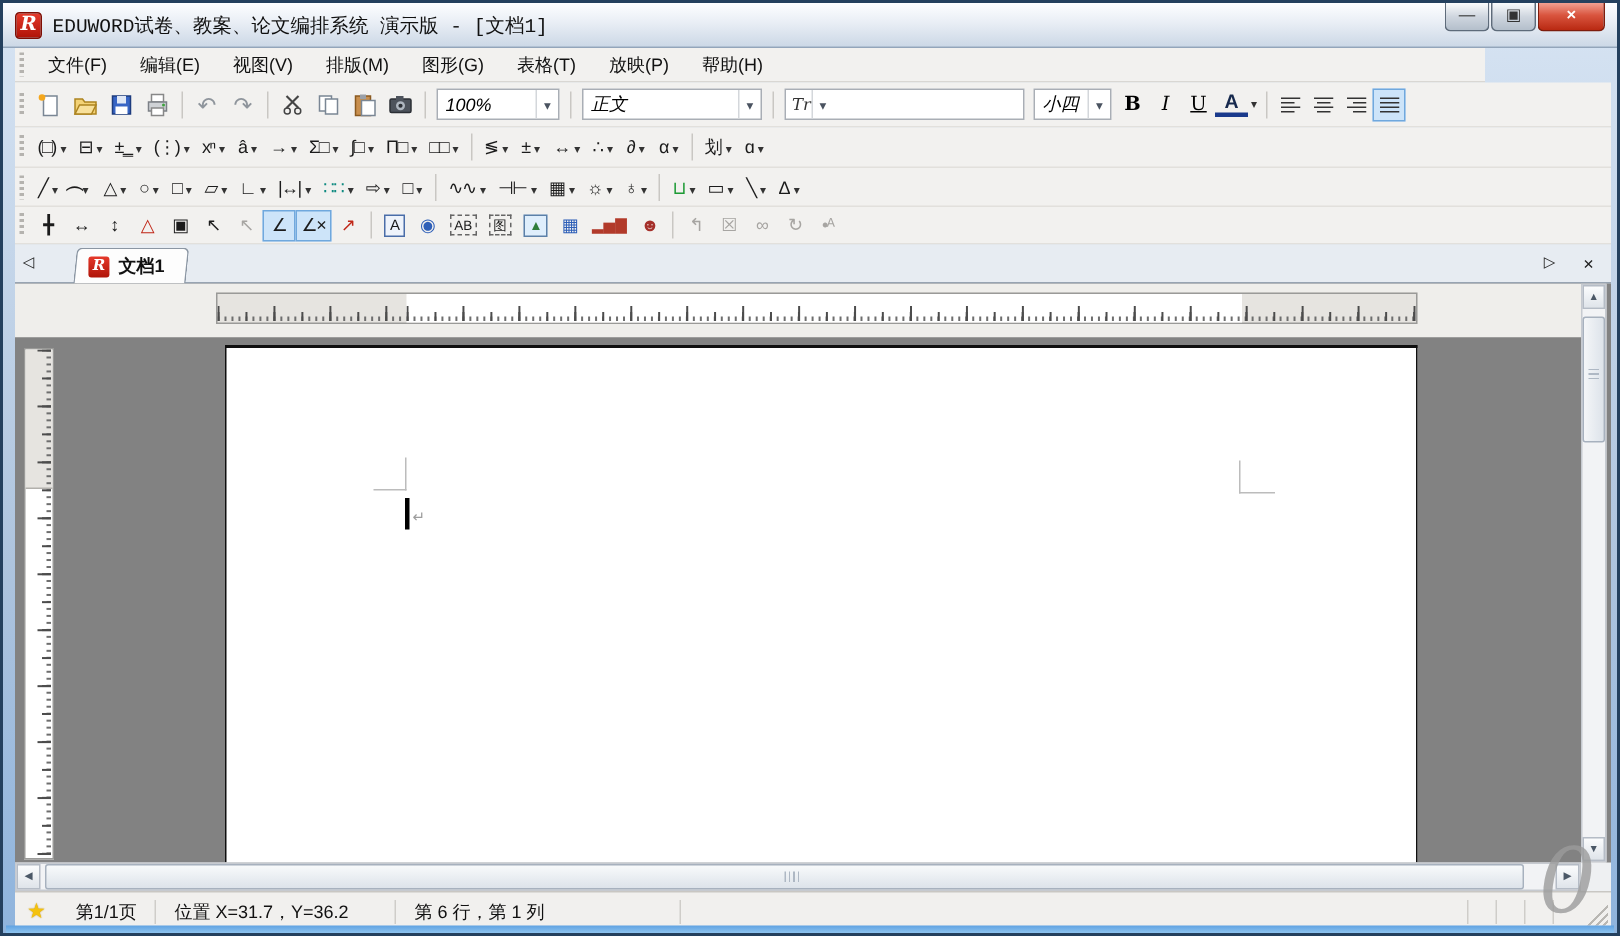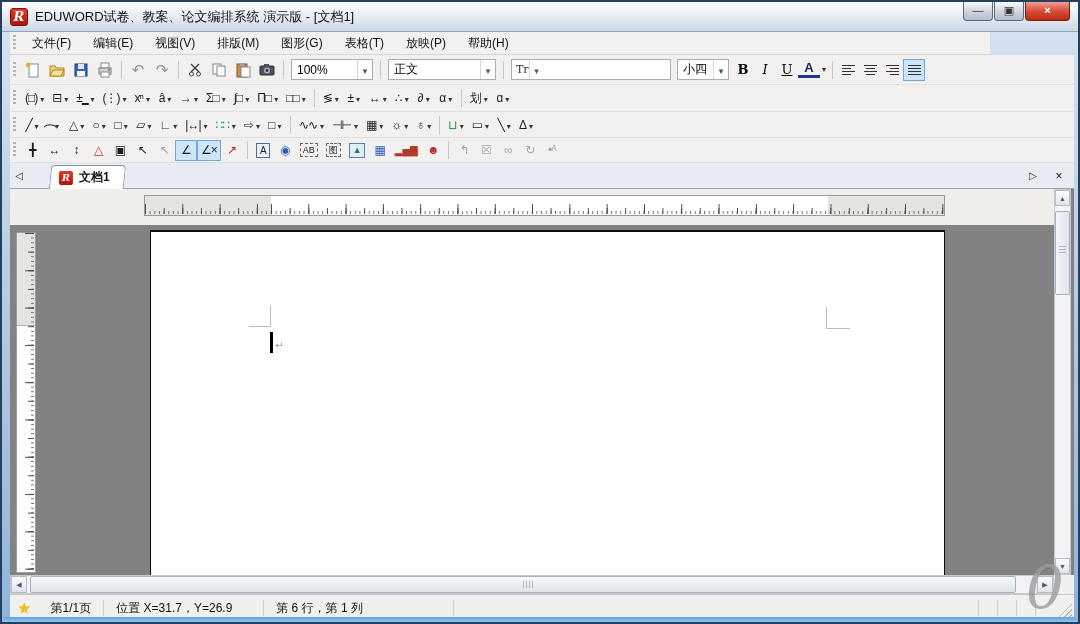--- a/index.html
+++ b/index.html
@@ -6,41 +6,41 @@
   html,body { width:1080px; height:624px; font-family:"Liberation Sans","DejaVu Sans",sans-serif; }
   .window { position:relative; width:1080px; height:624px; overflow:hidden;
     background:linear-gradient(#d7e4f3,#aec4de 60%,#8fb4dd);
     border:2px solid #24405e; }
   
   .titlebar { position:absolute; left:0; top:0; width:100%; height:30px;
     background:linear-gradient(#fdfeff,#e9eef5 45%,#ccd8e6); border-bottom:1px solid #93a5ba;
     display:flex; align-items:center; padding-left:8px; }
   .applogo { width:18px; height:18px; background:linear-gradient(#e5392b,#b01408); border:1px solid #7d0e05;
     border-radius:3px; color:#fff; font:italic bold 13px/16px "DejaVu Serif",serif; text-align:center; margin-right:7px; }
-  .title-text { font-size:13px; color:#111; }
+  .title-text { font-size:13px; color:#111;font-family:Liberation Mono, monospace; }
   .winbtns { position:absolute; right:8px; top:0; display:flex; }
   .wbtn { width:30px; height:19px; border:1px solid #5e6b7a; border-top:none; background:linear-gradient(#fafbfc,#cfd6df 50%,#b4bfcb);
     color:#333; font-size:11px; line-height:17px; text-align:center; border-radius:0 0 4px 4px; margin-left:1px; }
   .wbtn.close { width:45px; background:linear-gradient(#f0a092,#d9553f 45%,#b92912); color:#fff; border-color:#7e1d0d; font-weight:bold; }
   
   .menubar { position:absolute; left:8px; top:30px; width:980px; height:23px; background:#f2f1ef;
     border-bottom:1px solid #d9d7d3; display:flex; align-items:center; }
   .menu-item { font-size:12px; color:#111; padding:3px 11px; }
   .grip { width:3px; height:16px; margin:0 5px 0 3px;
     background:repeating-linear-gradient(to bottom,#b5b3af 0 2px,transparent 2px 4px); }
   
   .toolbar { position:absolute; left:8px; width:1064px; background:#f2f1ef; display:flex; align-items:center; border-bottom:1px solid #e2e0dc; }
   #tb1 { top:53px; height:30px; }
   #tb2 { top:83px; height:27px; }
   #tb3 { top:110px; height:26px; }
   #tb4 { top:136px; height:25px; }
   .tsep { width:1px; height:18px; background:#c9c7c3; margin:0 4px; flex:none; }
   .ibtn { width:24px; height:24px; display:flex; align-items:center; justify-content:center; flex:none; }
   .glyph-btn { color:#8f959c; font-size:15px; }
-  .combo { height:21px; background:#fff; border:1px solid #a9aeb5; display:flex; align-items:center; margin:0 3px; flex:none; }
+  .combo { height:21px; background:#fff; border:1px solid #a9aeb5; display:flex; align-items:center; margin:0 3px; flex:none;font-style:italic; }
   .combo-val { font-size:12px; padding:0 5px; flex:1; white-space:nowrap; overflow:hidden; }
   .combo-arrow { width:15px; height:100%; border-left:1px solid #d4d7db; text-align:center; }
   .combo-arrow::after { content:"▾"; font-size:9px; color:#4a5360; line-height:19px; }
   .tt-prefix { font-size:11px; color:#333; padding-left:4px; font-family:"DejaVu Serif",serif; }
   .fmt-btn { width:22px; height:22px; display:flex; align-items:center; justify-content:center; font-size:13px; flex:none; }
   .fmt-b { font-weight:bold; font-family:"DejaVu Serif",serif; }
   .fmt-i { font-style:italic; font-family:"DejaVu Serif",serif; }
   .fmt-u { text-decoration:underline; font-family:"DejaVu Serif",serif; }
   .fmt-a { font-weight:bold; color:#16294d; border-bottom:3px solid #1a3a8c; line-height:12px; height:17px; }
   .dd-mini { font-size:8px; color:#333; padding:0 2px; }
@@ -221,21 +221,21 @@
           <circle cx="8" cy="8.5" r="3" fill="#aeb6c0"></circle>
           <circle cx="8" cy="8.5" r="1.4" fill="#2b2f35"></circle>
         </svg>
     </div>
     <div class="tsep"></div>
     <div class="combo" style="width:82px">
       <span class="combo-val">100%</span>
       <span class="combo-arrow"></span>
     </div>
     <div class="tsep"></div>
-    <div class="combo" style="width:108px">
+    <div class="combo" style="width:120px">
       <span class="combo-val">正文</span>
       <span class="combo-arrow"></span>
     </div>
     <div class="tsep"></div>
     <div class="combo" style="width:160px">
       <span class="tt-prefix">Tr</span>
       <span class="combo-arrow"></span>
     </div>
     <div class="combo" style="width:52px">
       <span class="combo-val">小四</span>
@@ -621,21 +621,21 @@
       <div class="hbtn" style="left:0;">◀</div>
       <div class="hthumb"></div>
       <div class="hbtn" style="right:0;">▶</div>
     </div>
     <div class="scorner"></div>
   </div>
 
   <div class="statusbar">
     <div class="star">★</div>
     <div class="sb-cell">第1/1页</div>
-    <div class="sb-cell" style="min-width:160px">位置 X=31.7，Y=26.9</div>
+    <div class="sb-cell" style="min-width:160px">位置 X=31.7，Y=36.2</div>
     <div class="sb-cell" style="min-width:190px">第 6 行，第 1 列</div>
     <div class="sb-spacer"></div>
     <div style="display:flex;align-items:center;">
 
     <div class="sb-mode dim"></div>
         <div class="sb-mode dim"></div>
         <div class="sb-mode dim"></div>
         <div class="sb-mode strong"></div>
       </div>
     <div class="resize-grip"></div>

